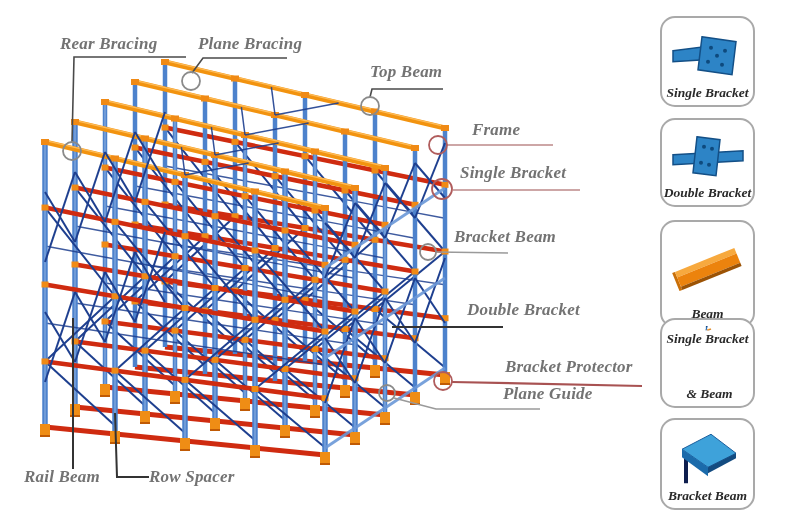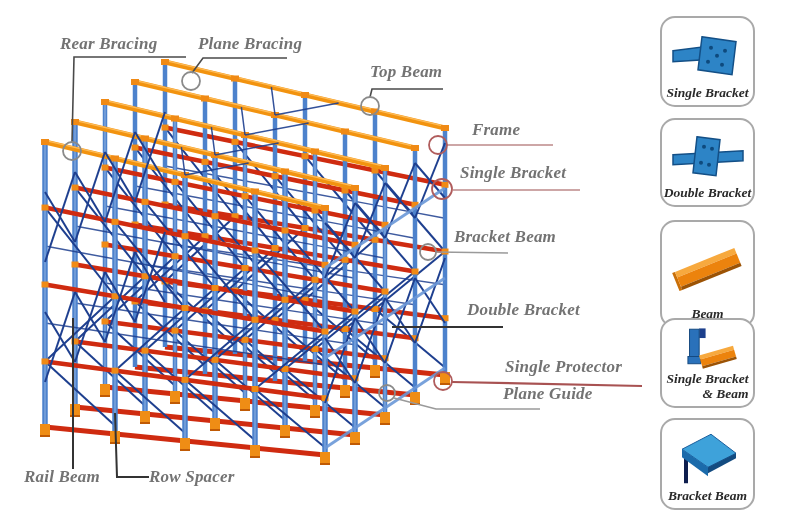--- a/index.html
+++ b/index.html
@@ -10,21 +10,21 @@
           color:#737373;white-space:nowrap;letter-spacing:.2px;}
   .sidebar{position:absolute;left:658px;top:0;width:100px;height:526px;}
   .card{position:absolute;left:2px;width:95px;box-sizing:border-box;
         border:2px solid #a9a9a9;border-radius:15px;background:#fff;
         display:flex;flex-direction:column;align-items:center;
         padding:6px 2px 4px 2px;}
   .cicon{flex:1 1 auto;width:76px;min-height:0;}
   .clabel{flex:0 0 auto;font:italic 700 13.5px/1.15 "Liberation Serif",serif;
           color:#2a2a2a;white-space:nowrap;text-align:center;}
   .clabel span{display:block;}
-  .clabel .l2{text-align:right;padding-left:4px;}
+  .clabel .l2{text-align:center;padding-left:4px;margin-top:40px;}
 </style>
 </head>
 <body>
 
 <div class="stage">
 
   <svg id="rack" width="800" height="526" viewBox="0 0 800 526">
       <g>
         <g>
           <line x1="165" y1="127.55" x2="445" y2="184.81" stroke="#cf2b10" stroke-width="4.5" opacity="1"></line>
@@ -445,21 +445,21 @@
     </svg>
 
   <div>
     <div class="dlabel" style="left:60px;top:35px">Rear Bracing</div>
     <div class="dlabel" style="left:198px;top:35px">Plane Bracing</div>
     <div class="dlabel" style="left:370px;top:63px">Top Beam</div>
     <div class="dlabel" style="left:472px;top:121px">Frame</div>
     <div class="dlabel" style="left:460px;top:164px">Single Bracket</div>
     <div class="dlabel" style="left:454px;top:228px">Bracket Beam</div>
     <div class="dlabel" style="left:467px;top:301px">Double Bracket</div>
-    <div class="dlabel" style="left:505px;top:358px">Single Protector</div>
+    <div class="dlabel" style="left:505px;top:358px">Bracket Protector</div>
     <div class="dlabel" style="left:503px;top:385px">Plane Guide</div>
     <div class="dlabel" style="left:24px;top:468px">Rail Beam</div>
     <div class="dlabel" style="left:149px;top:468px">Row Spacer</div>
   </div>
 
   <div class="sidebar">
 
     <div class="card" style="top:16px;height:91px">
       <svg class="cicon" viewBox="0 0 76 52">
         <polygon points="3,22 34,18 34,31 3,33" fill="#2d84c6" stroke="#134f86" stroke-width="1.5"></polygon>

